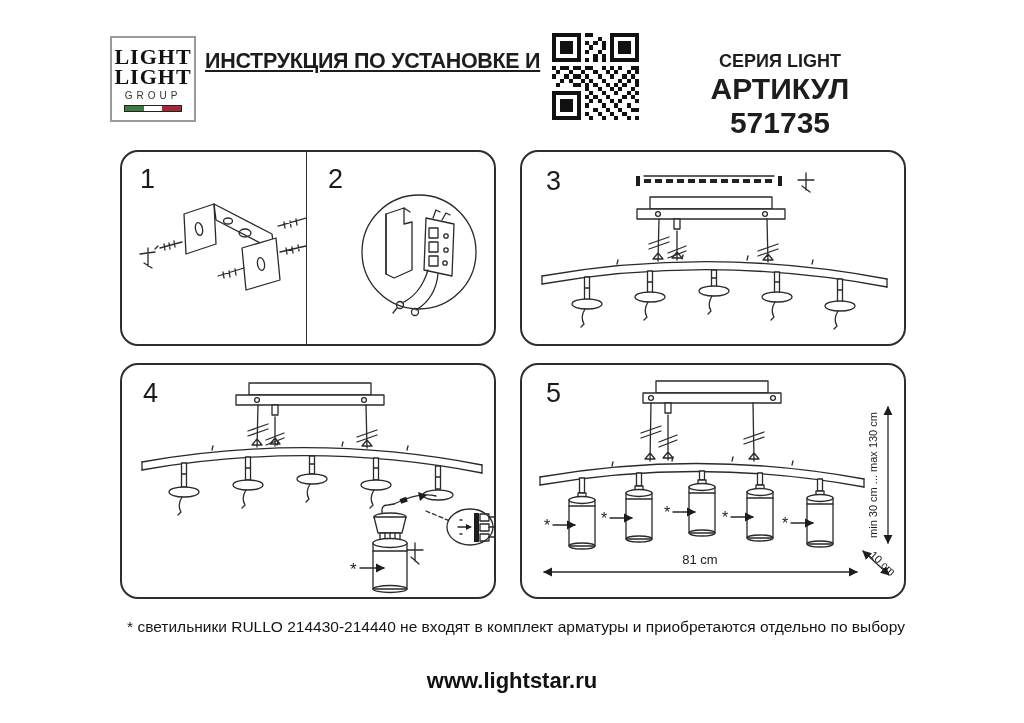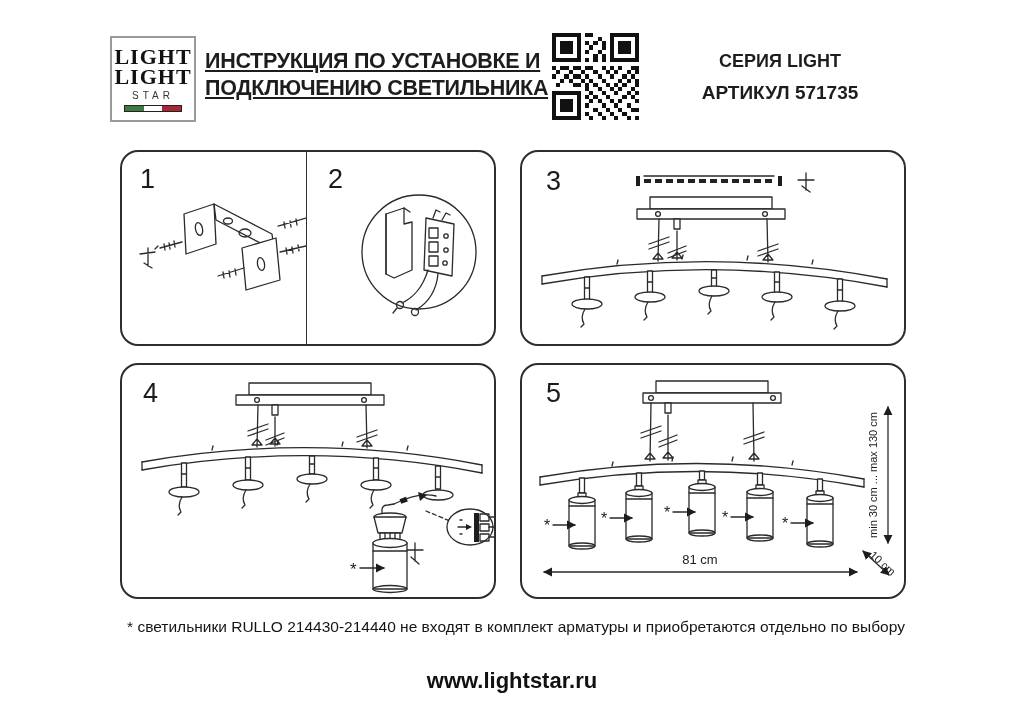--- a/index.html
+++ b/index.html
@@ -12,21 +12,21 @@
         line-height:20px;letter-spacing:1px;color:#111;}
   .logo .l1{margin-top:9px;}
   .logo .l3{font-size:10px;letter-spacing:4px;color:#333;margin-top:3px;}
   .flag{width:58px;height:7px;margin:4px auto 0;border:1px solid #222;display:flex;box-sizing:border-box;}
   .flag span{flex:1;height:100%;}
   .title{position:absolute;left:205px;top:48px;font-weight:700;font-size:21.5px;line-height:27px;
         letter-spacing:-0.3px;color:#1d1d1d;text-decoration:underline;}
   .qr{position:absolute;left:552px;top:33px;width:87px;height:87px;}
   .artblock{position:absolute;left:680px;top:51px;width:200px;text-align:center;}
   .series{font-weight:700;font-size:18px;color:#1d1d1d;}
-  .article{font-weight:700;font-size:19px;color:#1d1d1d;margin-top:10px;}
+  .article{font-weight:700;font-size:30px;color:#1d1d1d;margin-top:0;}
   
   .panel{position:absolute;border:2px solid #2e2e2e;border-radius:18px;background:#fff;box-sizing:border-box;}
   #p12{left:120px;top:150px;width:376px;height:196px;}
   #p3{left:520px;top:150px;width:386px;height:196px;}
   #p4{left:120px;top:363px;width:376px;height:236px;}
   #p5{left:520px;top:363px;width:386px;height:236px;}
   .divider{position:absolute;left:184px;top:0;width:0;height:100%;border-left:1.6px solid #2e2e2e;}
   .stepnum{position:absolute;font-size:27px;font-weight:400;color:#1b1b1b;}
   .panel svg{position:absolute;left:0;top:0;}
   .ln{stroke:#2a2a2a;stroke-width:1.3;fill:none;stroke-linecap:round;stroke-linejoin:round;}
@@ -38,31 +38,30 @@
   .website{position:absolute;left:0;right:0;top:668px;text-align:center;font-size:22px;font-weight:700;color:#111;}
 </style>
 </head>
 <body>
 
 <div class="page">
 
   <div class="logo">
     <div class="l1">LIGHT</div>
     <div class="l2">LIGHT</div>
-    <div class="l3">STAR</div>
+    <div class="l3">GROUP</div>
     <div class="flag">
       <span style="background:#3d7a44"></span>
         <span style="background:#ffffff"></span>
         <span style="background:#a82736"></span>
     </div>
   </div>
 
   <div class="title">
     <div>ИНСТРУКЦИЯ ПО УСТАНОВКЕ И</div>
-    <div>ПОДКЛЮЧЕНИЮ СВЕТИЛЬНИКА</div>
   </div>
 
   <svg class="qr" viewBox="0 0 21 21" shape-rendering="crispEdges">
     <rect x="0" y="0" width="21" height="21" fill="#fff"></rect>
     <g fill="#111">
       <rect x="0" y="0" width="7" height="7"></rect>
         <rect x="1" y="1" width="5" height="5" fill="#fff"></rect>
         <rect x="2" y="2" width="3" height="3"></rect>
       <rect x="14" y="0" width="7" height="7"></rect>
         <rect x="15" y="1" width="5" height="5" fill="#fff"></rect>

